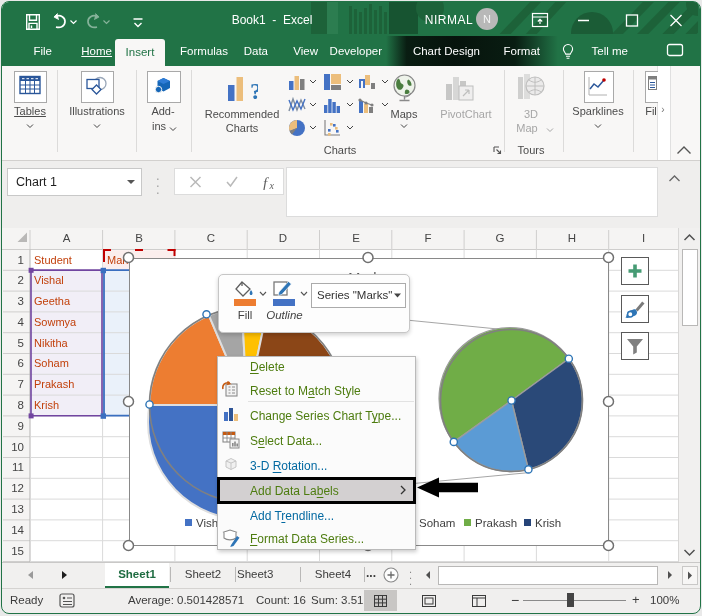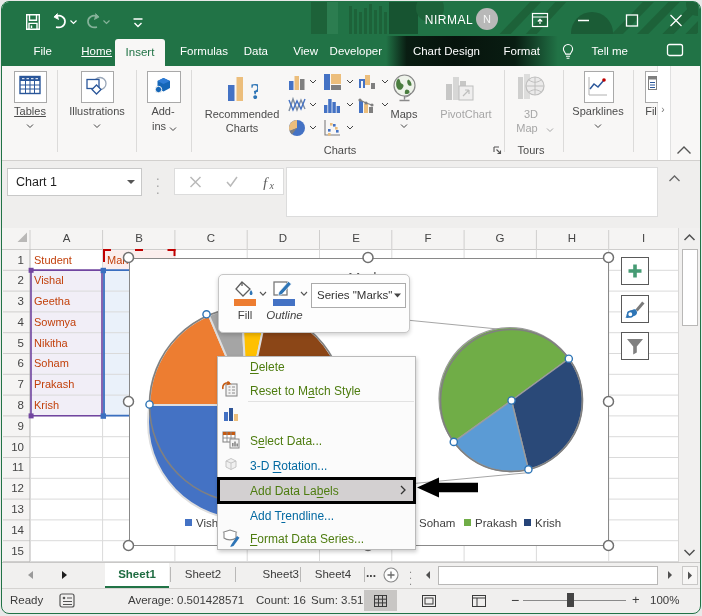--- a/index.html
+++ b/index.html
@@ -73,20 +73,21 @@
           <path d="M74 16 c-4.5 1.5 -9 -1 -9 -5.5 c0 -4.5 4.5 -6.5 8 -5.5 l2.5 0.8"></path>
           <path d="M72.5 2.5 l3.3 3.6 l-4.6 2.4" fill="#fff" stroke-width="1"></path>
         </g>
         <path d="M80.5 9.5 l3 3 l3 -3" stroke="#fff" stroke-width="1.2" fill="none"></path>
       </g>
       <g stroke="#fff" stroke-width="1.4" fill="none">
         <path d="M110.5 8 h9"></path>
         <path d="M111.5 12 l3.5 3.5 l3.5 -3.5"></path>
       </g>
     </svg>
+    <div class="abs" style="left:180px;top:8px;width:180px;text-align:center;color:#fff;font-size:12px;line-height:20px;">Book1&nbsp;&nbsp;-&nbsp;&nbsp;Excel</div>
     <div class="abs" style="left:407px;top:8px;width:80px;text-align:center;color:#fff;font-size:12px;line-height:20px;letter-spacing:0.5px;">NIRMAL</div>
     <div class="abs" style="left:474px;top:6px;width:22px;height:22px;border-radius:50%;background:#b8b8b8;color:#f6f6f6;font-size:11px;text-align:center;line-height:22px;">N</div>
 
     <svg class="abs" style="left:529px;top:9px;" width="18" height="18" viewBox="0 0 18 18">
       <g fill="none" stroke="#fff" stroke-width="1.2">
         <rect x="1.5" y="2.5" width="15" height="13"></rect>
         <path d="M1.5 6 h15"></path>
         <path d="M9 13 v-4.5 M6.8 10.5 l2.2 -2.2 l2.2 2.2"></path>
       </g>
     </svg>
@@ -490,20 +491,21 @@
   <div class="abs" style="left:311px;top:283px;width:95px;height:25px;background:#fff;border:1px solid #ababab;box-sizing:border-box;"></div>
   <div class="abs" style="left:317px;top:283px;font-size:11.5px;color:#333;line-height:24px;">Series "Marks"</div>
   <svg class="abs" style="left:393px;top:292px;" width="9" height="7" viewBox="0 0 9 7">
       <path d="M1 1.5 l3.5 4 l3.5 -4" fill="#444"></path>
     </svg>
 
   <div class="abs" style="left:217px;top:355.5px;width:199px;height:194px;background:#fbfbfb;border:1px solid #bababa;box-shadow:1px 2px 4px rgba(0,0,0,0.2);box-sizing:border-box;"></div>
   <div class="abs menuitem" style="left:250px;top:360px;"><u>D</u>elete</div>
   <div class="abs menuitem" style="left:250px;top:384px;">Reset to M<u>a</u>tch Style</div>
   <div class="abs" style="left:248px;top:401px;width:166px;height:1px;background:#e2e2e2;"></div>
+  <div class="abs menuitem" style="left:250px;top:409px;">Change Series Chart T<u>y</u>pe...</div>
   <div class="abs menuitem" style="left:250px;top:434px;">S<u>e</u>lect Data...</div>
   <div class="abs menuitem menugray" style="left:250px;top:458.5px;">3-D <u>R</u>otation...</div>
   <div class="abs" style="left:217px;top:477px;width:199px;height:26.5px;background:#d3d0d1;border:3.5px solid #000;box-sizing:border-box;"></div>
   <div class="abs menuitem" style="left:250px;top:483.5px;">Add Data La<u>b</u>els</div>
   <svg class="abs" style="left:400px;top:485px;" width="6" height="10" viewBox="0 0 6 10">
       <path d="M1 1 l4 4 l-4 4" fill="none" stroke="#333" stroke-width="1.3"></path>
     </svg>
   <div class="abs menuitem menugray" style="left:250px;top:508.5px;">Add T<u>r</u>endline...</div>
   <div class="abs menuitem" style="left:250px;top:531.5px;"><u>F</u>ormat Data Series...</div>
 
@@ -556,21 +558,21 @@
     </svg>
 
   <div class="abs" style="left:2px;top:562px;width:698px;height:26px;background:#f1f0ef;border-top:1px solid #c9c8c7;box-sizing:border-box;"></div>
   <svg class="abs" style="left:24px;top:569px;" width="50" height="12" viewBox="0 0 50 12">
     <path d="M9 2 L4 6 L9 10 Z" fill="#9a9a9a"></path>
     <path d="M38 2 L43 6 L38 10 Z" fill="#1e1e1e"></path>
   </svg>
   <div class="abs" style="left:105px;top:562.5px;width:64px;height:25.5px;background:#fff;border-bottom:2.5px solid #217346;box-sizing:border-box;"></div>
   <div class="abs" style="left:105px;top:562px;width:64px;text-align:center;font-size:11.5px;font-weight:bold;color:#1e6c41;line-height:25px;">Sheet1</div>
   <div class="abs" style="left:172px;top:562px;width:62px;text-align:center;font-size:11.5px;color:#3b3b3b;line-height:25px;">Sheet2</div>
-  <div class="abs" style="left:237px;top:562px;width:62px;text-align:right;font-size:11.5px;color:#3b3b3b;line-height:25px;">Sheet3</div>
+  <div class="abs" style="left:237px;top:562px;width:62px;text-align:left;font-size:11.5px;color:#3b3b3b;line-height:25px;">Sheet3</div>
   <div class="abs" style="left:302px;top:562px;width:62px;text-align:center;font-size:11.5px;color:#3b3b3b;line-height:25px;">Sheet4</div>
   <div class="abs" style="left:366px;top:562px;width:20px;font-size:12px;font-weight:bold;color:#3b3b3b;line-height:23px;">...</div>
   <div class="abs" style="left:170px;top:567px;width:1px;height:15px;background:#b9b8b7;"></div>
   <div class="abs" style="left:235px;top:567px;width:1px;height:15px;background:#b9b8b7;"></div>
   <div class="abs" style="left:300px;top:567px;width:1px;height:15px;background:#b9b8b7;"></div>
   <div class="abs" style="left:364px;top:567px;width:1px;height:15px;background:#b9b8b7;"></div>
   <svg class="abs" style="left:383px;top:567px;" width="16" height="16" viewBox="0 0 16 16">
     <circle cx="8" cy="8" r="7" fill="#fdfdfd" stroke="#8a8a8a" stroke-width="1.1"></circle>
     <path d="M8 4.5 v7 M4.5 8 h7" stroke="#6a6a6a" stroke-width="1.3"></path>
   </svg>

